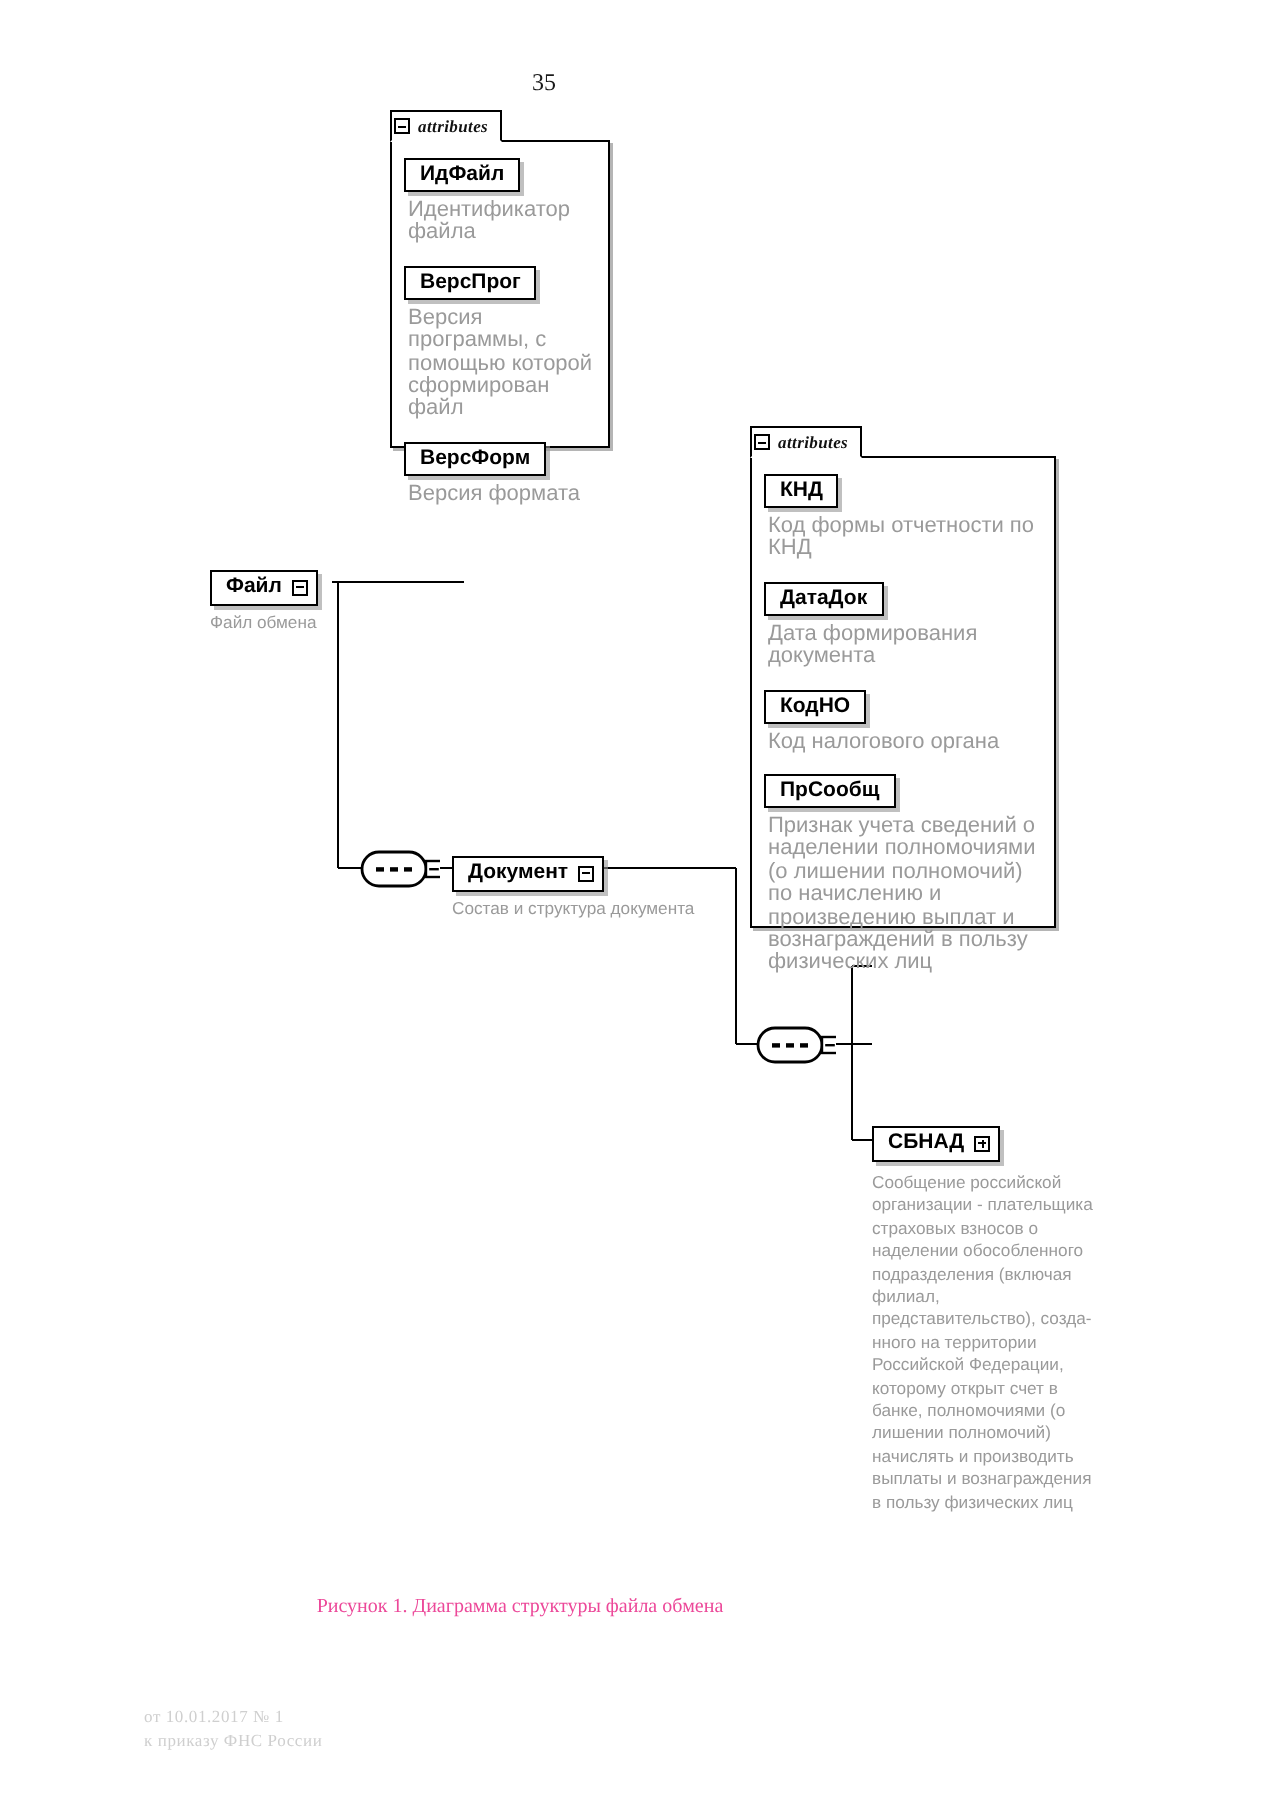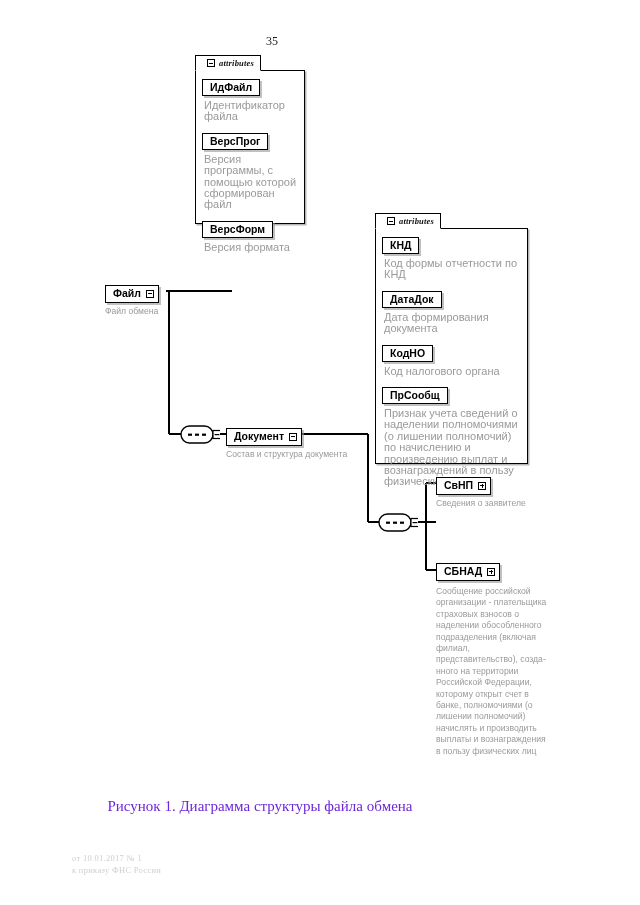--- a/index.html
+++ b/index.html
@@ -59,21 +59,21 @@
   }
   .attr-tab {
     position: absolute;
     left: -1px;
     top: -16px;
     height: 16px;
     box-sizing: border-box;
     display: flex;
     align-items: center;
     gap: 4px;
-    padding: 0 6px 0 11px;
+    padding: 0 6px 0 1px;
     background: #ffffff;
     border: 1px solid #000000;
     border-bottom: 1px solid #ffffff;
   }
   .attr-tab .tab-label {
     font-family: "Liberation Serif", serif;
     font-style: italic;
     font-weight: bold;
     font-size: 8.5px;
     letter-spacing: 0.2px;
@@ -185,22 +185,22 @@
   .seq svg { display: block; }
 
   
   .caption {
     position: absolute;
     left: 0;
     top: 798px;
     width: 520px;
     text-align: center;
     font-family: "Liberation Serif", serif;
-    font-size: 15px;
-    color: #6d28d9;
+    font-size: 10px;
+    color: #ec4899;
   }
 
   
   .footer {
     position: absolute;
     left: 72px;
     top: 852px;
     font-family: "Liberation Serif", serif;
     font-size: 8.5px;
     line-height: 12px;
@@ -334,27 +334,20 @@
         <g fill="#000000">
           <rect x="8" y="8.6" width="4" height="2.2"></rect>
           <rect x="15" y="8.6" width="4" height="2.2"></rect>
           <rect x="22" y="8.6" width="4" height="2.2"></rect>
         </g>
         <rect x="33" y="5.5" width="8" height="8" fill="#ffffff" stroke="#000000" stroke-width="1.2"></rect>
         <rect x="34.6" y="9" width="4.8" height="1.2" fill="#000000"></rect>
       </svg>
     </div>
 
-    <div class="node" style="left:436px; top:475px;">
-      <div class="node-box">
-        <span class="node-label">СвНП</span>
-        <span class="plusbox plus toggle"></span>
-      </div>
-      <div class="node-desc">Сведения о заявителе</div>
-    </div>
 
 
     <div class="node" style="left:436px; top:561px;">
       <div class="node-box">
         <span class="node-label">СБНАД</span>
         <span class="plusbox plus toggle"></span>
       </div>
       <div class="node-desc wrap" style="width:116px; margin-top:5px;">Сообщение российской организации - плательщика страховых взносов о наделении обособленного подразделения (включая филиал, представительство), созда-нного на территории Российской Федерации, которому открыт счет в банке, полномочиями (о лишении полномочий) начислять и производить выплаты и вознаграждения в пользу физических лиц</div>
     </div>
 

